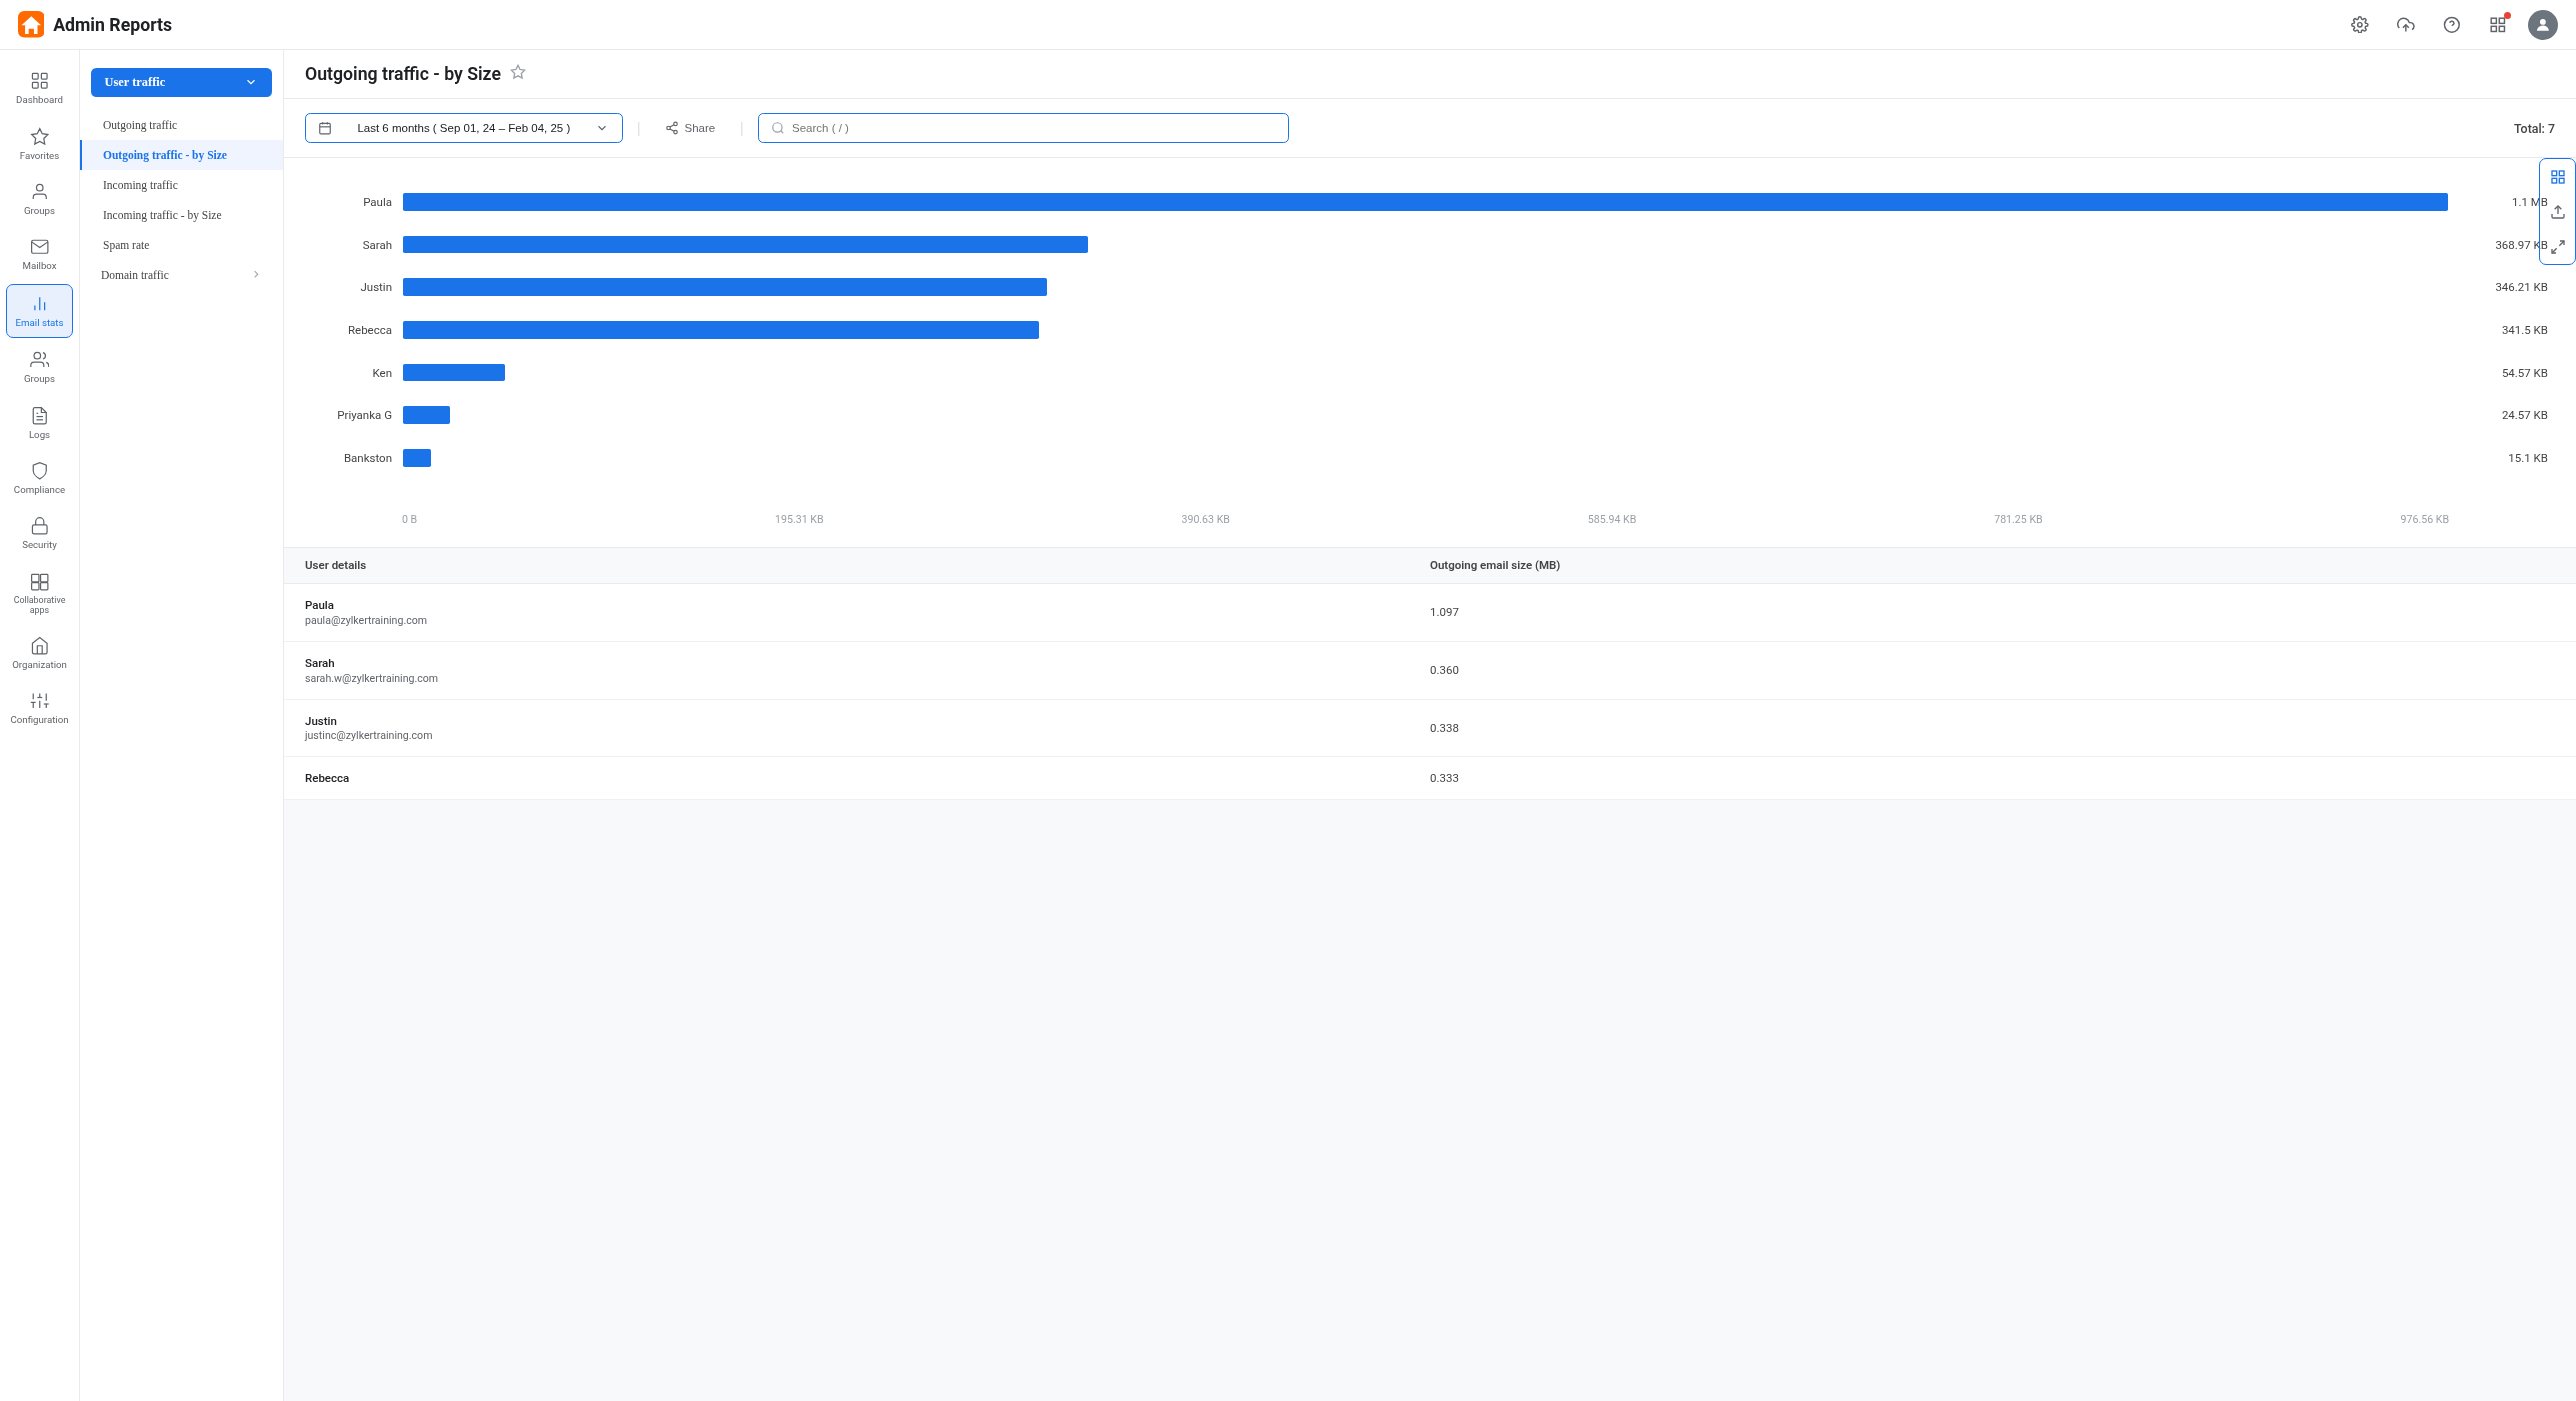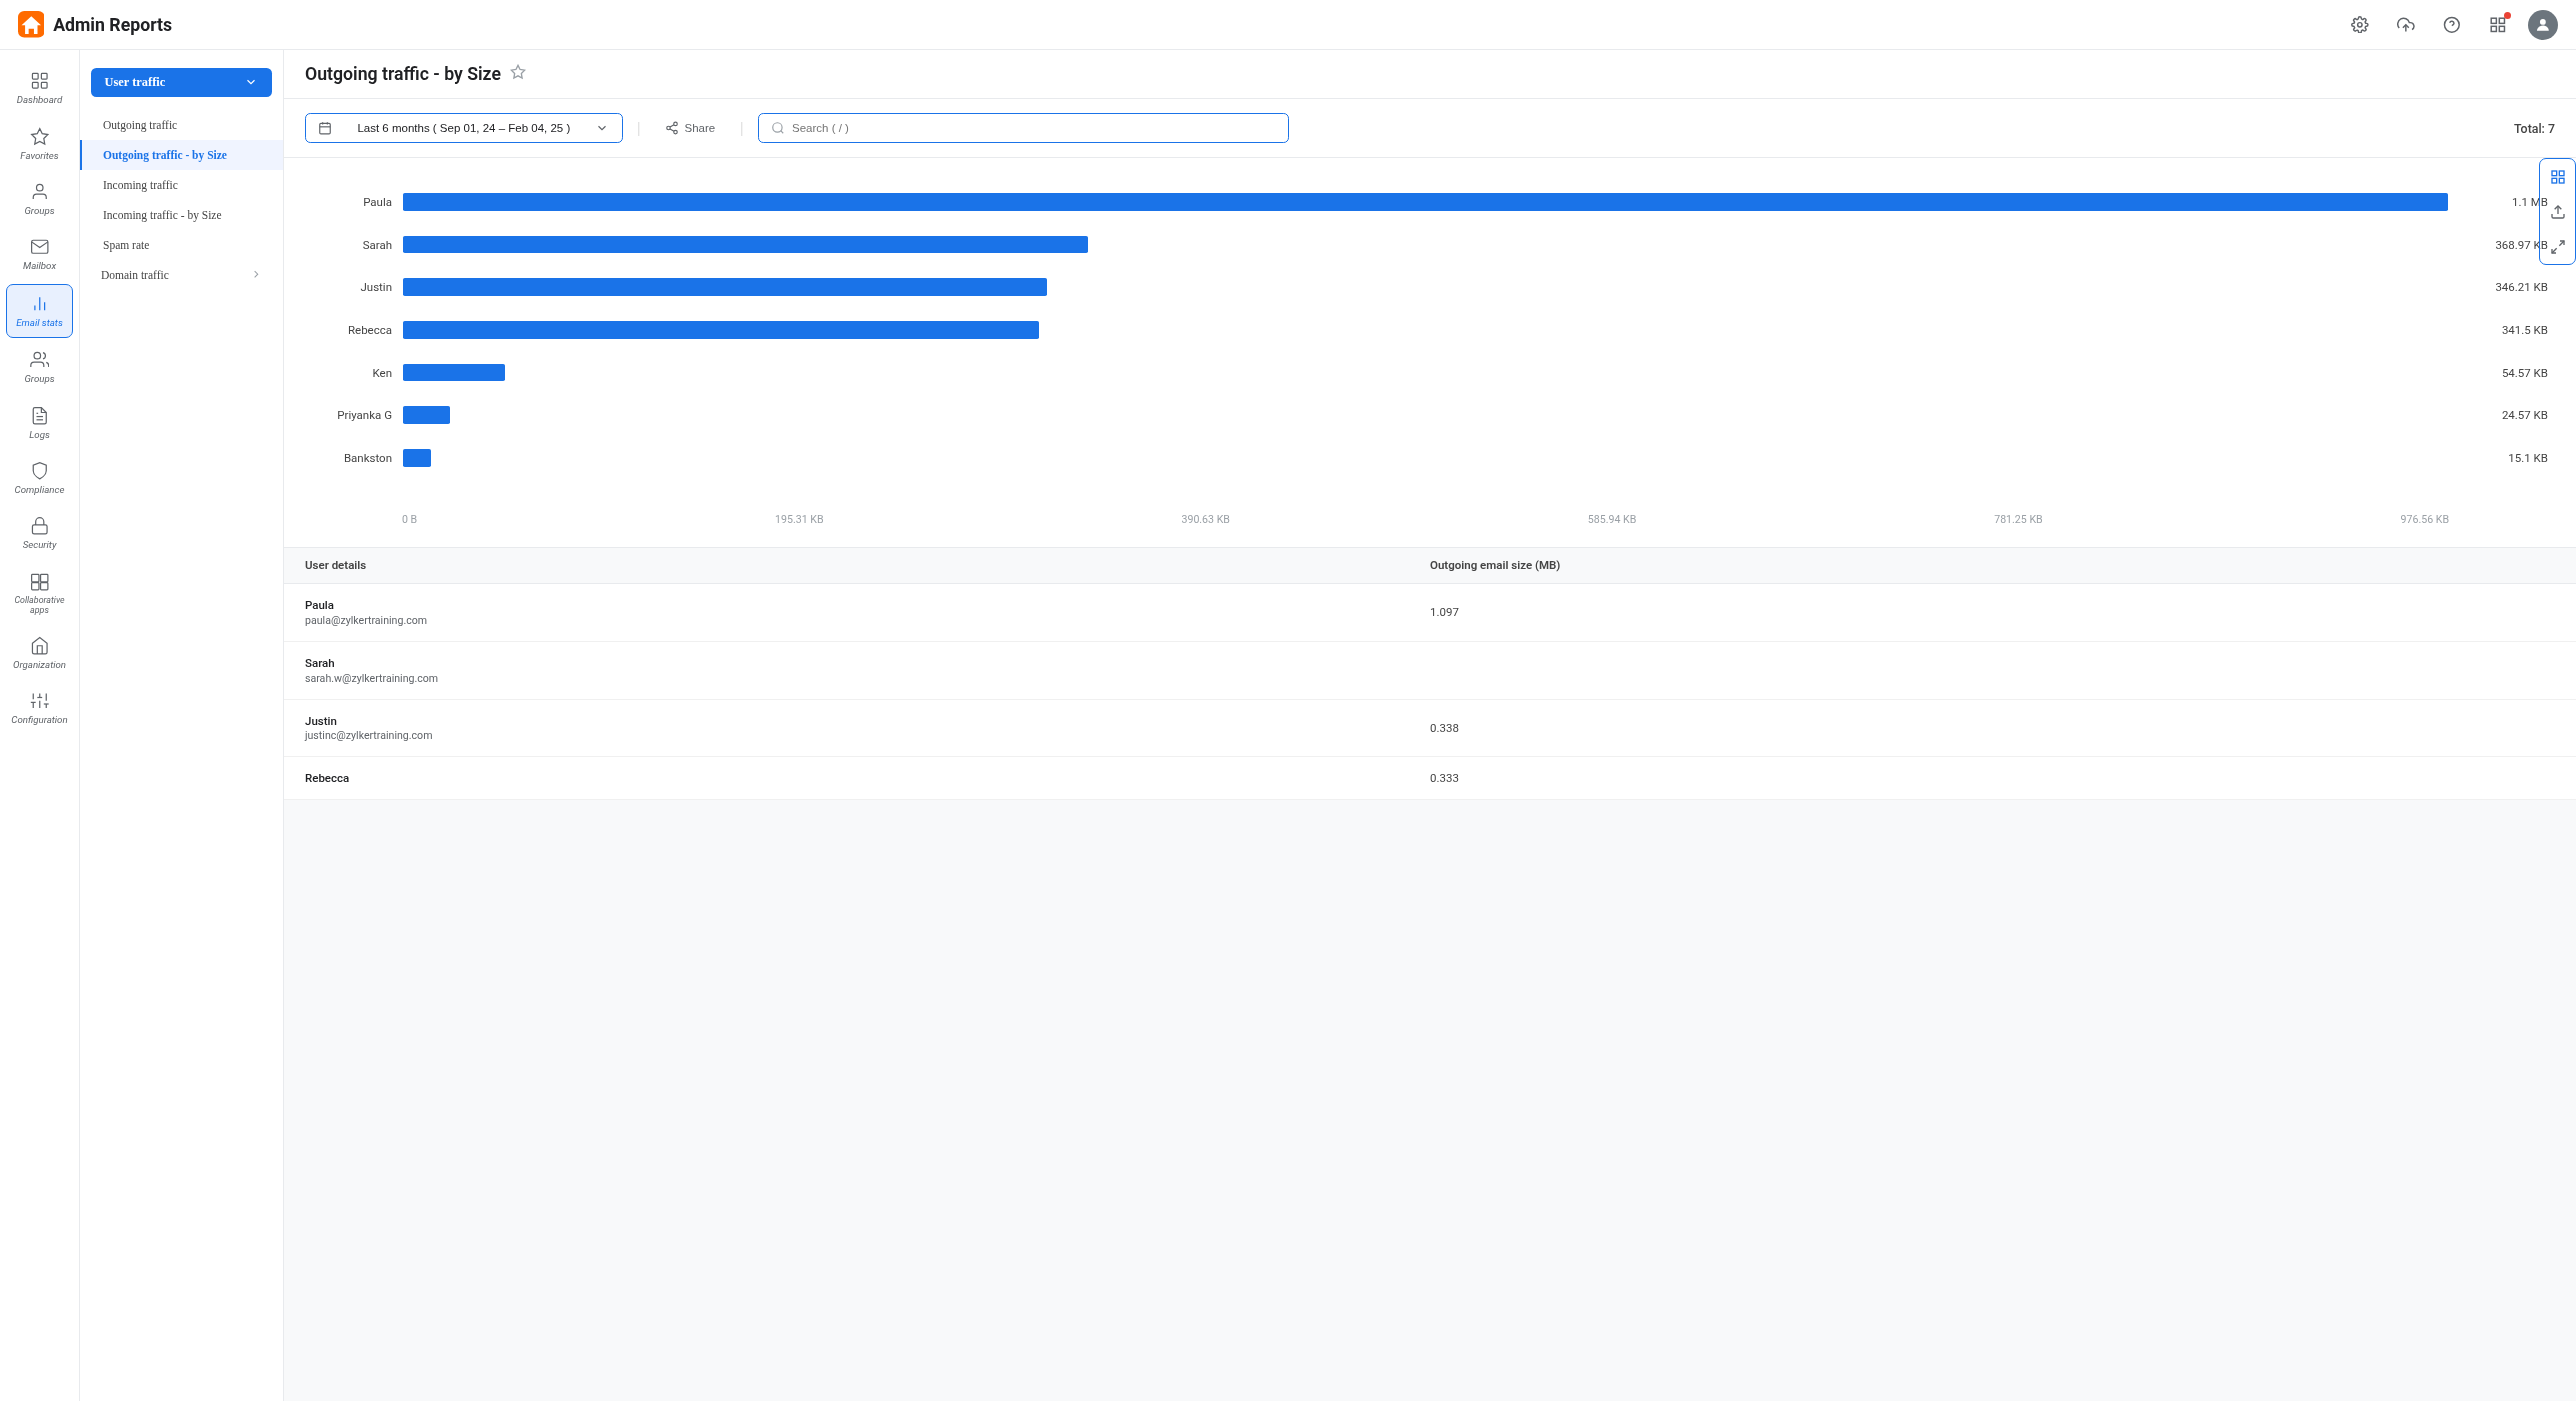--- a/index.html
+++ b/index.html
@@ -9,21 +9,21 @@
     .page { display: flex; width: 100%; height: 100vh; flex-direction: column; }
     .topbar { height: 50px; background: #fff; border-bottom: 0.9px solid #e8eaed; display: flex; align-items: center; padding: 0 17.7px; gap: 14px; flex-shrink: 0; }
     .topbar-right { margin-left: auto; display: flex; align-items: center; gap: 14px; }
     .topbar-icon-btn { width: 32px; height: 32px; border-radius: 50%; border: none; background: transparent; cursor: pointer; display: flex; align-items: center; justify-content: center; color: #5f6368; }
     .avatar { width: 30px; height: 30px; border-radius: 50%; background: #6c757d; display: flex; align-items: center; justify-content: center; color: white; font-size: 12.4px; }
 
     .content-area { display: flex; flex: 1; overflow: hidden; }
 
     
     .sidenav { width: 80px; background: #fff; border-right: 0.9px solid #e8eaed; display: flex; flex-direction: column; align-items: center; padding: 10.6px 0; overflow-y: auto; flex-shrink: 0; }
-    .sidenav-item { display: flex; flex-direction: column; align-items: center; padding: 8.9px 5.3px; cursor: pointer; border-radius: 7px; margin: 1.8px 5.3px; width: 67px; color: #5f6368; font-size: 9.7px; gap: 3.5px; text-align: center; font-style: italic; }
+    .sidenav-item { display: flex; flex-direction: column; align-items: center; padding: 8.9px 5.3px; cursor: pointer; border-radius: 7px; margin: 1.8px 5.3px; width: 67px; color: #5f6368; font-size: 9.7px; gap: 3.5px; text-align: center; }
     .sidenav-item.active { background: #e8f0fe; color: #1a73e8; border: 1.8px solid #1a73e8; }
     .sidenav-item svg { width: 19.5px; height: 19.5px; stroke: currentColor; fill: none; stroke-width: 1.5; }
 
     
     .sub-sidebar { width: 204px; background: #fff; border-right: 0.9px solid #e8eaed; padding: 10.6px 0; overflow-y: auto; flex-shrink: 0; font-family: Liberation Serif, serif; }
     .sub-sidebar-header-text { font-size: 12.4px; font-weight: 600; color: #1a73e8; background: #1a73e8; color: white; padding: 7px 14px; border-radius: 5.3px; display: flex; align-items: center; justify-content: space-between; width: 100%; }
     .sub-sidebar-item { padding: 8.9px 21px; cursor: pointer; color: #444; font-size: 11.5px; border-left: 2.7px solid transparent; }
     .sub-sidebar-item.active { color: #1a73e8; font-weight: 600; border-left: 2.7px solid #1a73e8; background: #f0f4ff; }
     .sub-sidebar-expandable { display: flex; align-items: center; justify-content: space-between; padding: 8.9px 21px; cursor: pointer; color: #444; font-size: 11.5px; }
 
@@ -406,20 +406,21 @@
         <span class="user-name">Paula</span>
         <span class="user-email">paula@zylkertraining.com</span>
       </div>
       <div class="value-cell">1.097</div>
     </div>
             <div class="table-row">
       <div class="user-cell">
         <span class="user-name">Sarah</span>
         <span class="user-email">sarah.w@zylkertraining.com</span>
       </div>
+      <div class="value-cell">0.360</div>
     </div>
             <div class="table-row">
       <div class="user-cell">
         <span class="user-name">Justin</span>
         <span class="user-email">justinc@zylkertraining.com</span>
       </div>
       <div class="value-cell">0.338</div>
     </div>
             <div class="table-row">
       <div class="user-cell">

